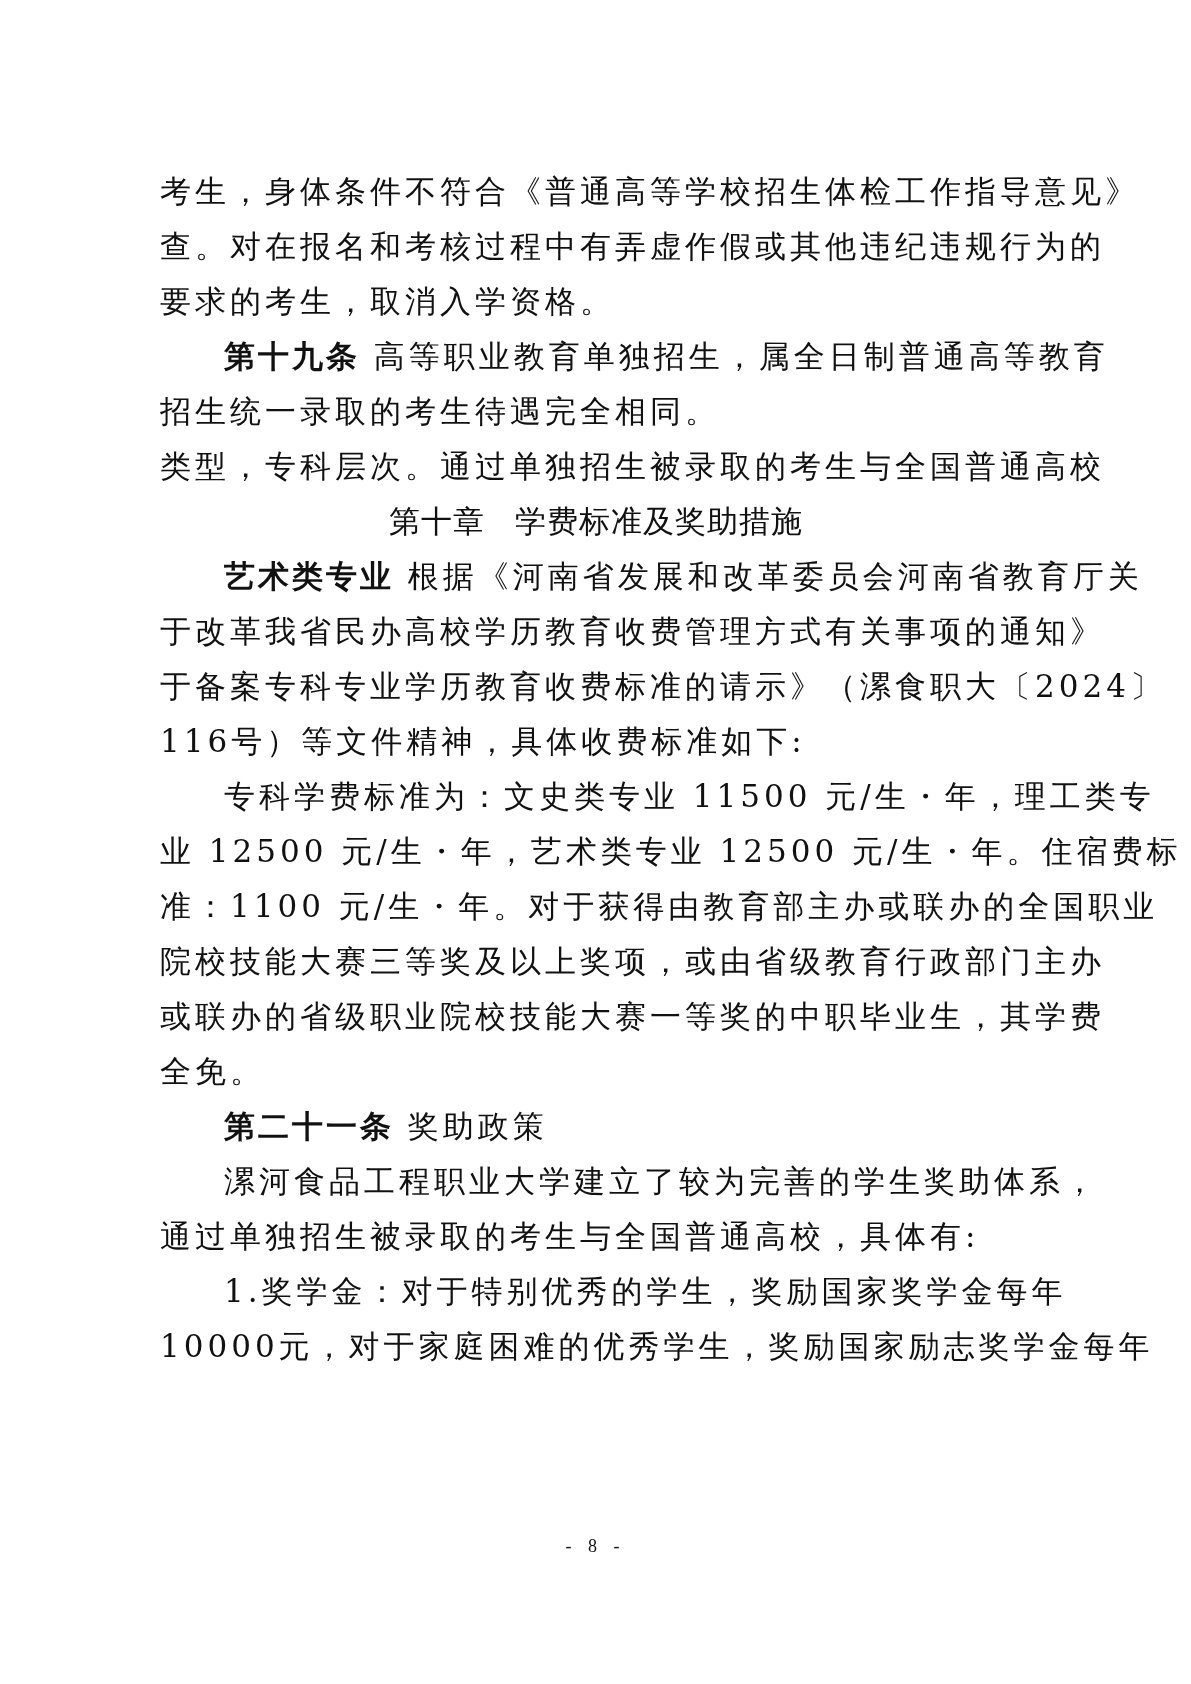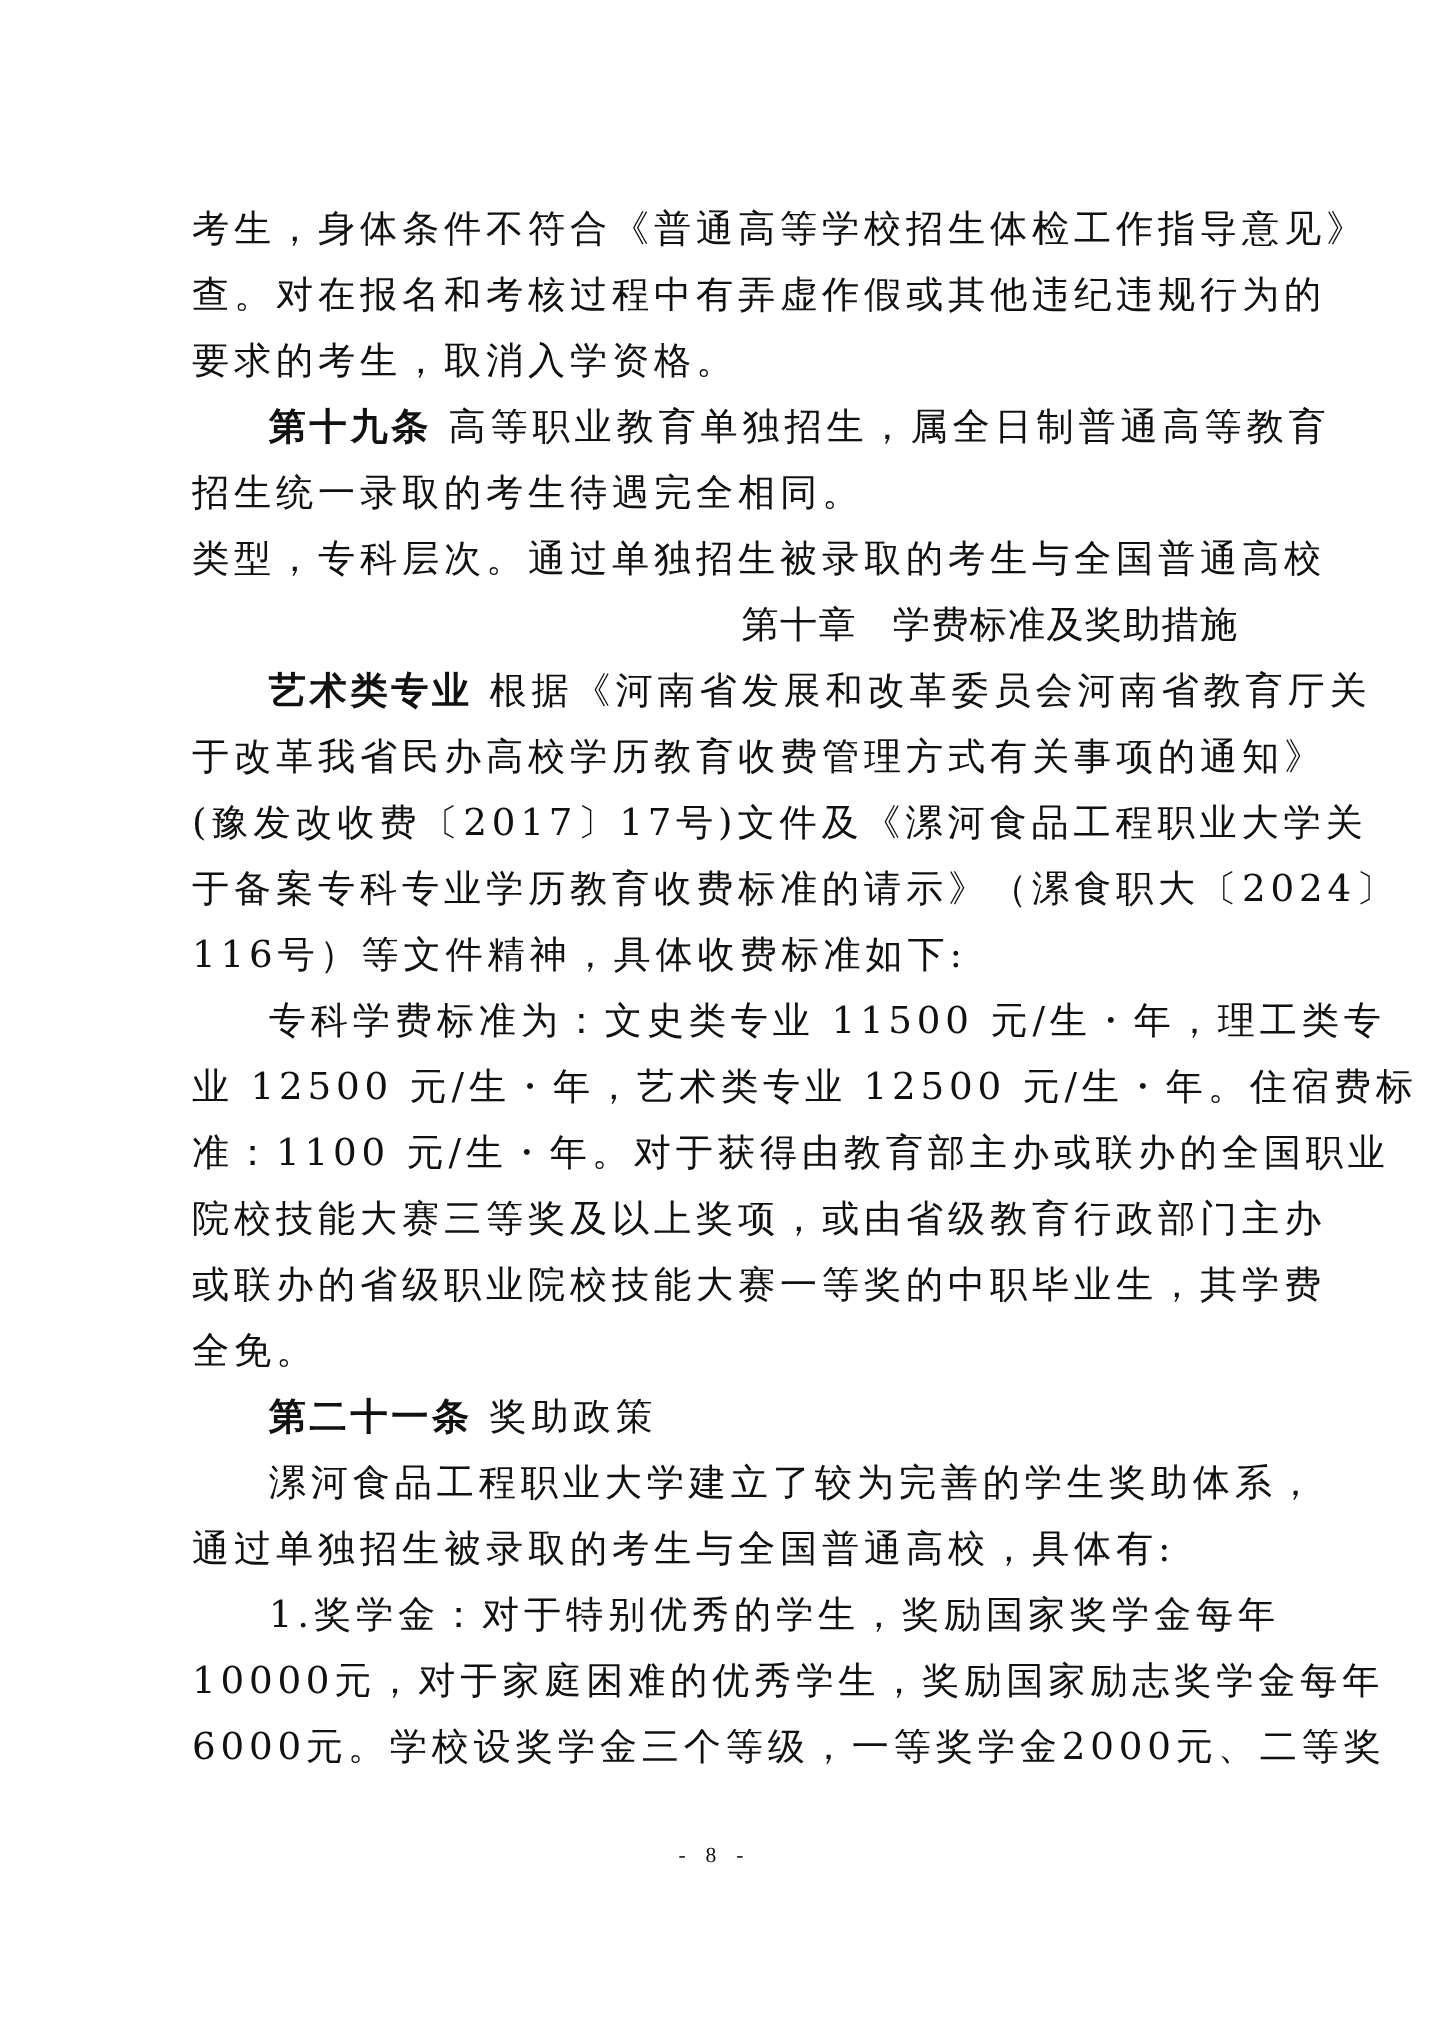--- a/index.html
+++ b/index.html
@@ -34,21 +34,21 @@
     }
     .justify {
       text-align: justify;
       text-align-last: justify;
     }
     .bold {
       font-weight: bold;
       letter-spacing: 3px;
     }
     .chapter {
-      text-align: right;
+      text-align: center;
       font-family: "DejaVu Sans", "Liberation Sans", sans-serif;
       font-size: 31px;
       letter-spacing: 1px;
       height: 55px;
       line-height: 55px;
     }
     .chapter .gap {
       display: inline-block;
       width: 30px;
     }
@@ -79,34 +79,32 @@
   <div class="line justify">类型，专科层次。通过单独招生被录取的考生与全国普通高校</div>
 
   <div class="chapter">
     <span>第十章</span><span class="gap"></span><span>学费标准及奖助措施</span>
   </div>
 
   <div class="line indent justify">
     <span class="bold">艺术类专业</span><span> 根据《河南省发展和改革委员会河南省教育厅关</span>
   </div>
   <div class="line justify">于改革我省民办高校学历教育收费管理方式有关事项的通知》</div>
-  <div class="line justify">(豫发改收费〔2017〕17号)文件及《漯河食品工程职业大学关</div>
   <div class="line justify">于备案专科专业学历教育收费标准的请示》（漯食职大〔2024〕</div>
   <div class="line">116号）等文件精神，具体收费标准如下:</div>
 
   <div class="line indent justify">专科学费标准为：文史类专业 11500 元/生・年，理工类专</div>
   <div class="line justify">业 12500 元/生・年，艺术类专业  12500  元/生・年。住宿费标</div>
   <div class="line justify">准：1100 元/生・年。对于获得由教育部主办或联办的全国职业</div>
   <div class="line justify">院校技能大赛三等奖及以上奖项，或由省级教育行政部门主办</div>
   <div class="line justify">或联办的省级职业院校技能大赛一等奖的中职毕业生，其学费</div>
   <div class="line">全免。</div>
 
   <div class="line indent">
     <span class="bold">第二十一条</span><span> 奖助政策</span>
   </div>
   <div class="line indent">漯河食品工程职业大学建立了较为完善的学生奖助体系，</div>
   <div class="line">通过单独招生被录取的考生与全国普通高校，具体有:</div>
   <div class="line indent">1.奖学金：对于特别优秀的学生，奖励国家奖学金每年</div>
   <div class="line justify">10000元，对于家庭困难的优秀学生，奖励国家励志奖学金每年</div>
-  <div class="line justify">6000元。学校设奖学金三个等级，一等奖学金2000元、二等奖</div>
 </div>
 
 <div class="page-number">- 8 -</div>
 
 </body></html>

